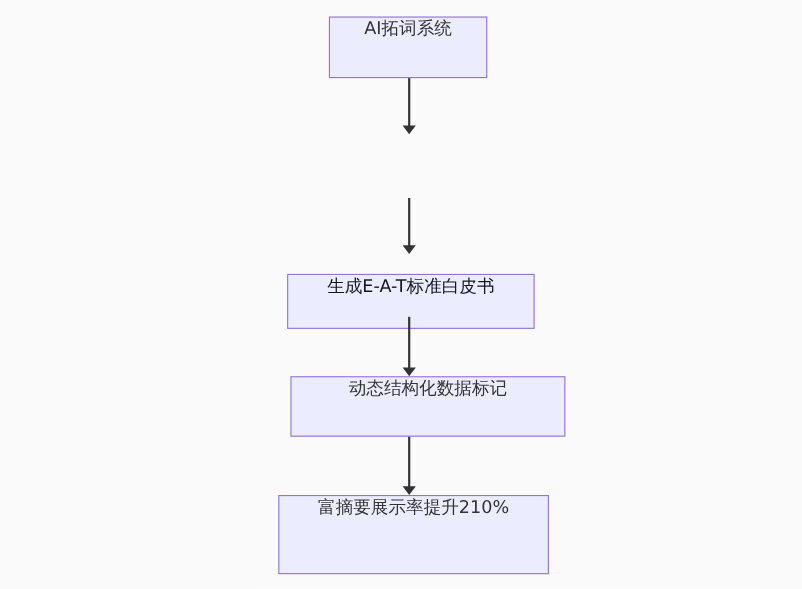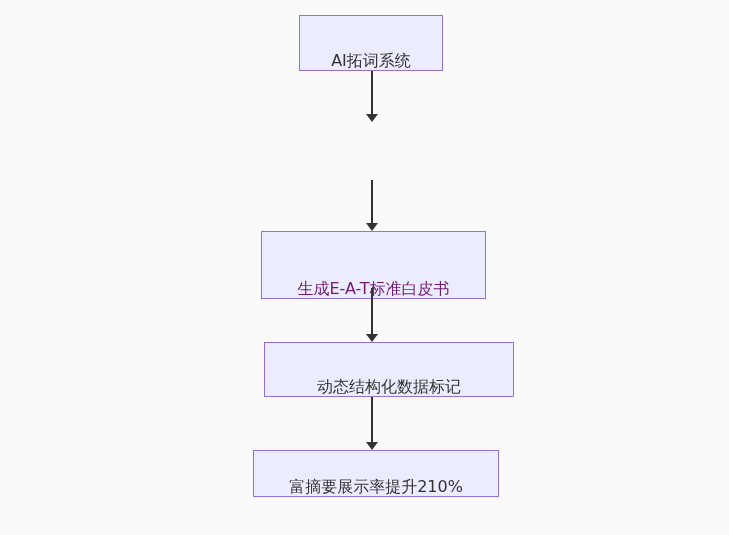--- a/index.html
+++ b/index.html
@@ -13,21 +13,21 @@
     position: relative;
     width: 729px;
     height: 535px;
     overflow: hidden;
   }
   .flow-node {
     position: absolute;
     box-sizing: border-box;
     border: 1px solid;
     display: flex;
-    align-items: flex-end;
+    align-items: flex-start;
     justify-content: center;
     font-size: 16px;
     line-height: 1.2;
     white-space: nowrap;
   }
   .flow-arrow {
     position: absolute;
     width: 12px;
     margin-left: -6px;
   }
@@ -64,35 +64,35 @@
     <div class="arrow-line" style="background: rgb(51, 51, 51);"></div>
     <div class="arrow-head" style="border-top-color: rgb(51, 51, 51);"></div>
   </div>
 
 
   <div class="flow-arrow" style="left:372px; top:180px; height:51px;">
     <div class="arrow-line" style="background: rgb(51, 51, 51);"></div>
     <div class="arrow-head" style="border-top-color: rgb(51, 51, 51);"></div>
   </div>
 
-  <div class="flow-node" style="left: 261px; top: 231px; width: 225px; height: 68px; background: rgb(236, 236, 255); border-color: rgb(147, 112, 219); color: #701a75;">
+  <div class="flow-node" style="left: 261px; top: 249px; width: 225px; height: 50px; background: rgb(236, 236, 255); border-color: rgb(147, 112, 219); color: #0f172a;">
     <span>生成E-A-T标准白皮书</span>
   </div>
 
   <div class="flow-arrow" style="left:372px; top:288px; height:54px;">
     <div class="arrow-line" style="background: rgb(51, 51, 51);"></div>
     <div class="arrow-head" style="border-top-color: rgb(51, 51, 51);"></div>
   </div>
 
   <div class="flow-node" style="left: 264px; top: 342px; width: 250px; height: 55px; background: rgb(236, 236, 255); border-color: rgb(147, 112, 219); color: rgb(51, 51, 51);">
     <span>动态结构化数据标记</span>
   </div>
 
   <div class="flow-arrow" style="left:372px; top:397px; height:53px;">
     <div class="arrow-line" style="background: rgb(51, 51, 51);"></div>
     <div class="arrow-head" style="border-top-color: rgb(51, 51, 51);"></div>
   </div>
 
-  <div class="flow-node" style="left: 253px; top: 450px; width: 246px; height: 47px; background: rgb(236, 236, 255); border-color: rgb(147, 112, 219); color: rgb(51, 51, 51);">
+  <div class="flow-node" style="left: 253px; top: 450px; width: 246px; height: 72px; background: rgb(236, 236, 255); border-color: rgb(147, 112, 219); color: rgb(51, 51, 51);">
     <span>富摘要展示率提升210%</span>
   </div>
 
 </div>
 
 </body></html>

